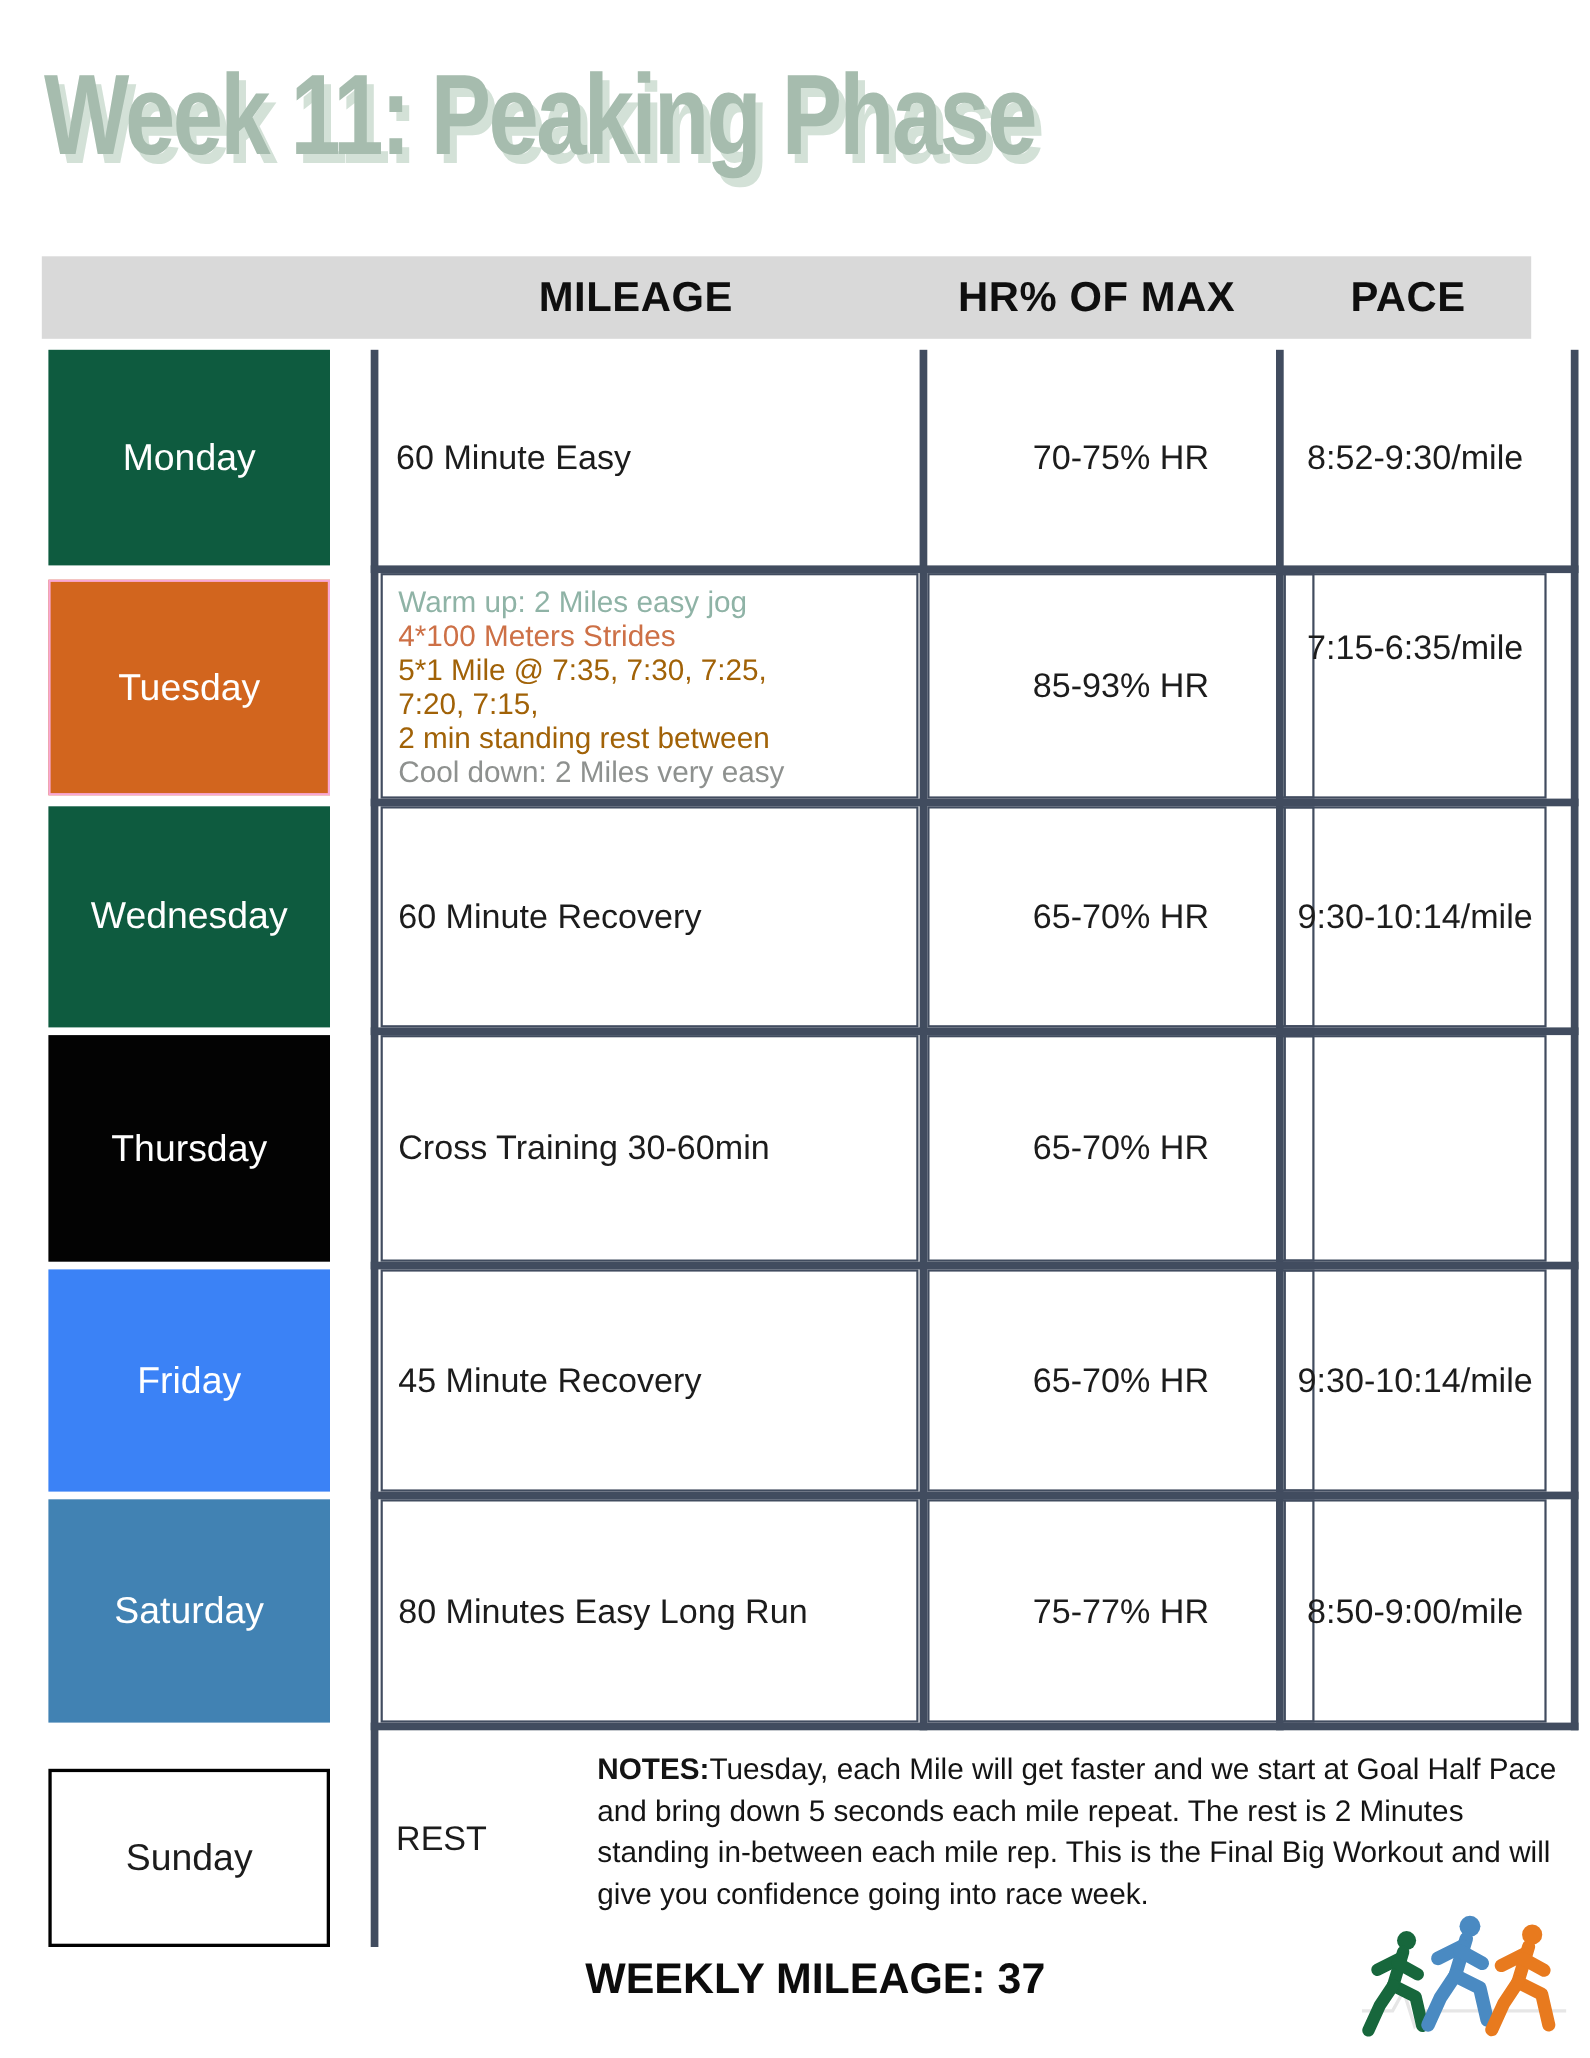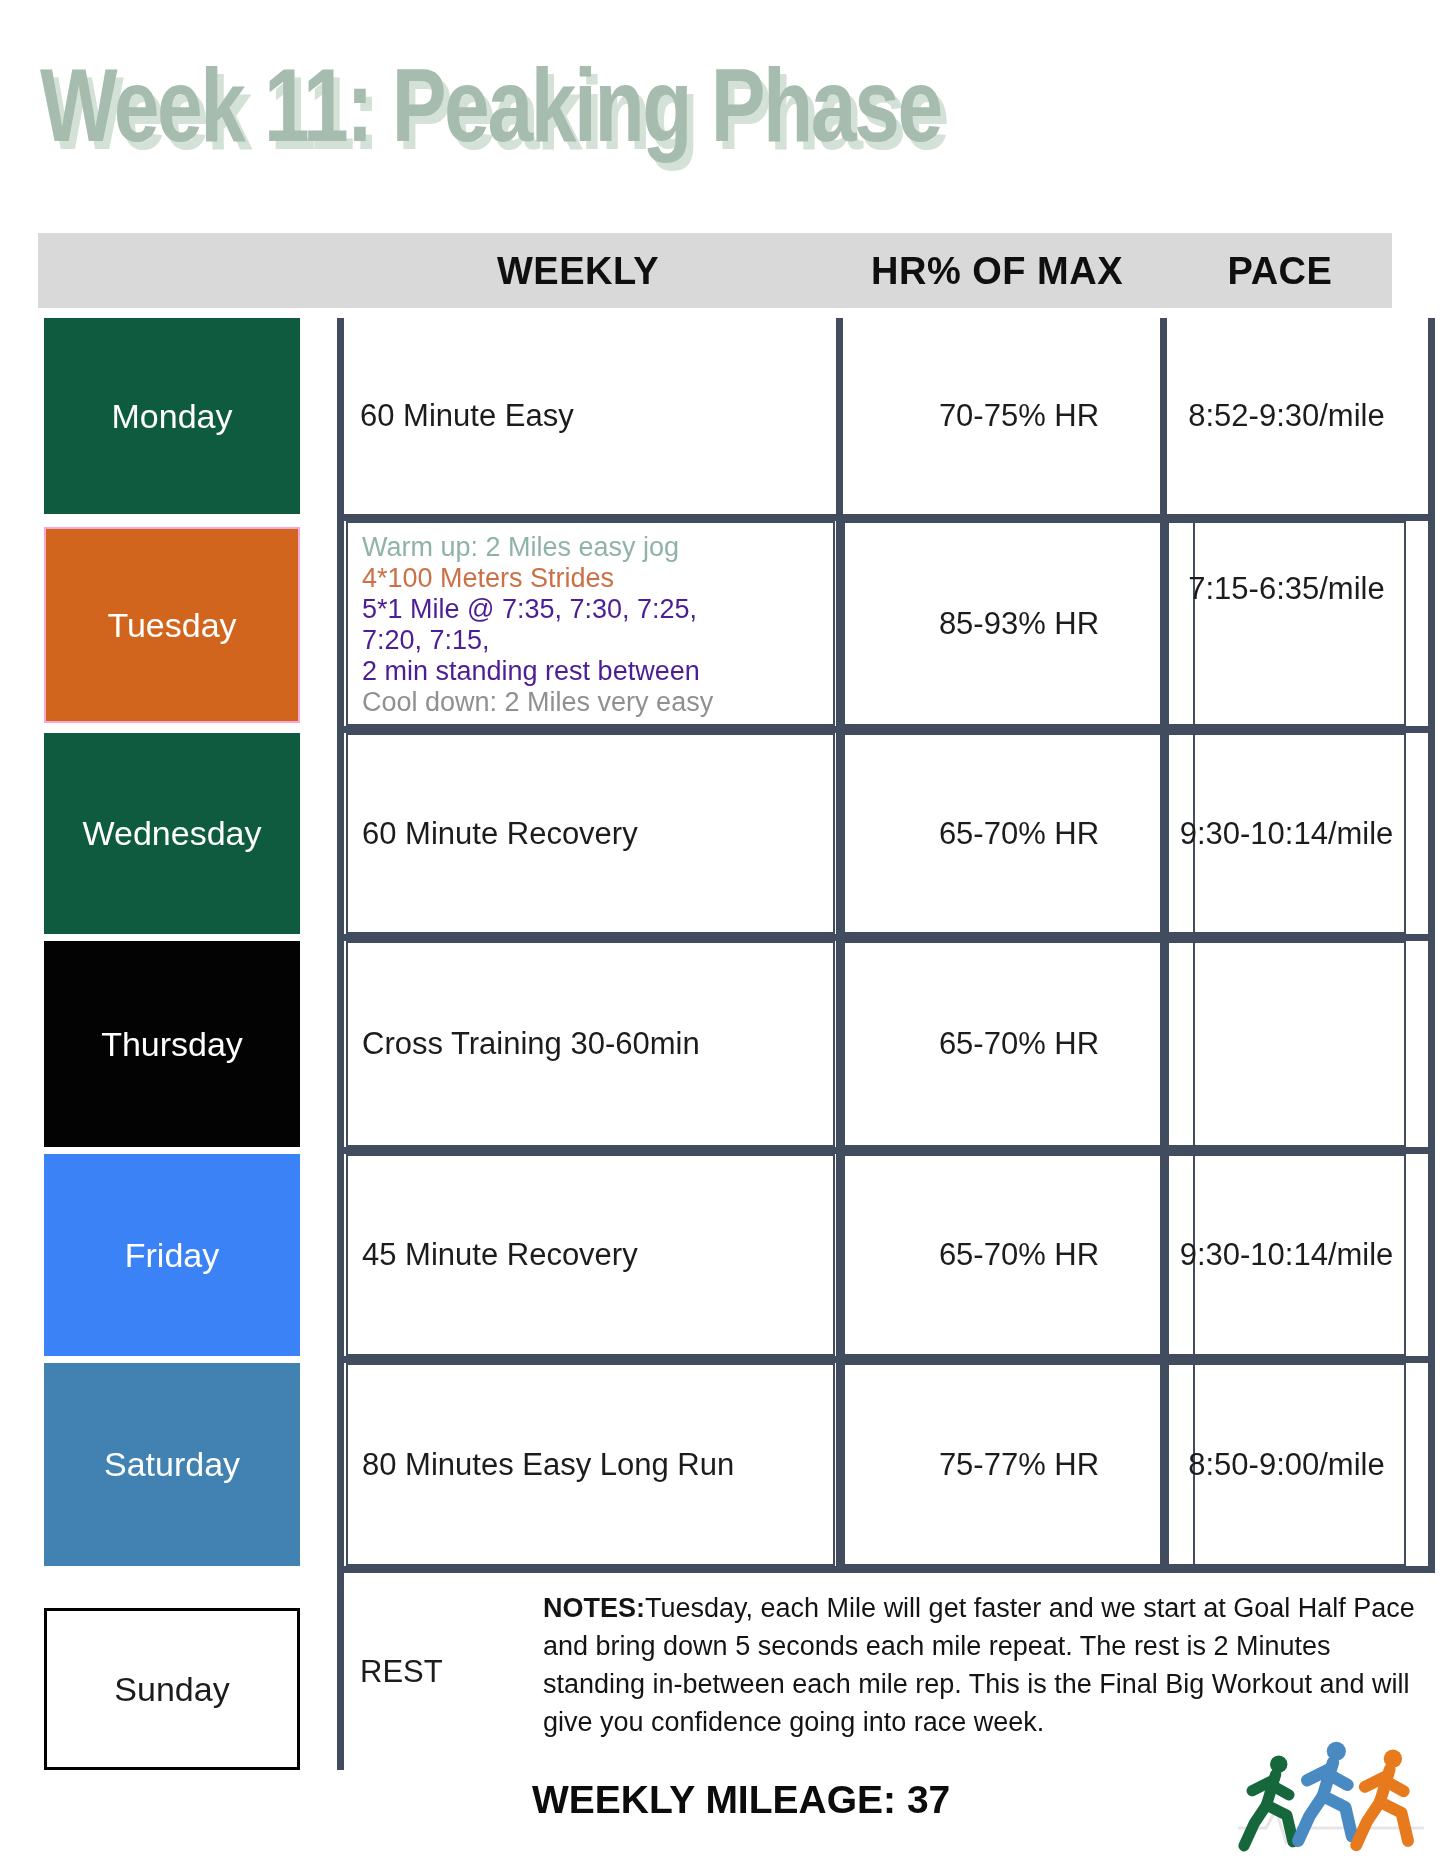--- a/index.html
+++ b/index.html
@@ -43,41 +43,41 @@
     font-size:31px;color:#1c1c1c;box-sizing:border-box;background:transparent;
   }
   .cell.workout{left:346px;width:489px;justify-content:flex-start;padding-left:14px;}
   .cell.hr{left:843px;width:352px;justify-content:center;text-align:center;}
   .cell.pace{left:1167px;width:239px;justify-content:center;text-align:center;}
   .boxed{border:2px solid #414c5f;}
   
   .row-tuesday .cell.workout{align-items:flex-start;padding-top:9px;}
   .row-tuesday .cell.pace{align-items:flex-start;padding-top:48px;}
   .workout-lines div{font-size:27px;line-height:31px;white-space:nowrap;}
-  .t-sage{color:#8fb3a6}.t-orange{color:#cd7046}.t-dark{color:#4c1d95}.t-gray{color:#8e918f}
+  .t-sage{color:#8fb3a6}.t-orange{color:#cd7046}.t-dark{color:#a16207}.t-gray{color:#8e918f}
   
   .rest-cell{left:346px;width:260px;}
   .notes{
     position:absolute;left:543px;top:16px;width:884px;
     font-size:27px;line-height:38px;color:#141414;
   }
   .notes b{font-weight:700;margin-right:0;}
   
   .mileage{position:absolute;left:532px;top:1778px;font-size:39px;font-weight:700;color:#0c0c0c;white-space:nowrap;}
   .logo{position:absolute;left:1238px;top:1730px;width:186px;height:136px;}
 </style>
 </head>
 <body>
 
 <div class="page">
 
   <div class="title">Week 11: Peaking Phase</div>
 
   <div class="header-bar">
-    <span class="h-workout">WEEKLY</span>
+    <span class="h-workout">MILEAGE</span>
     <span class="h-hr">HR% OF MAX</span>
     <span class="h-pace">PACE</span>
   </div>
 
   <div class="vrule v1"></div>
   <div class="vrule v2"></div>
   <div class="vrule v3"></div>
   <div class="vrule v4"></div>
   <div class="hrule" style="top:514px"></div>
   <div class="hrule" style="top:726px"></div>

